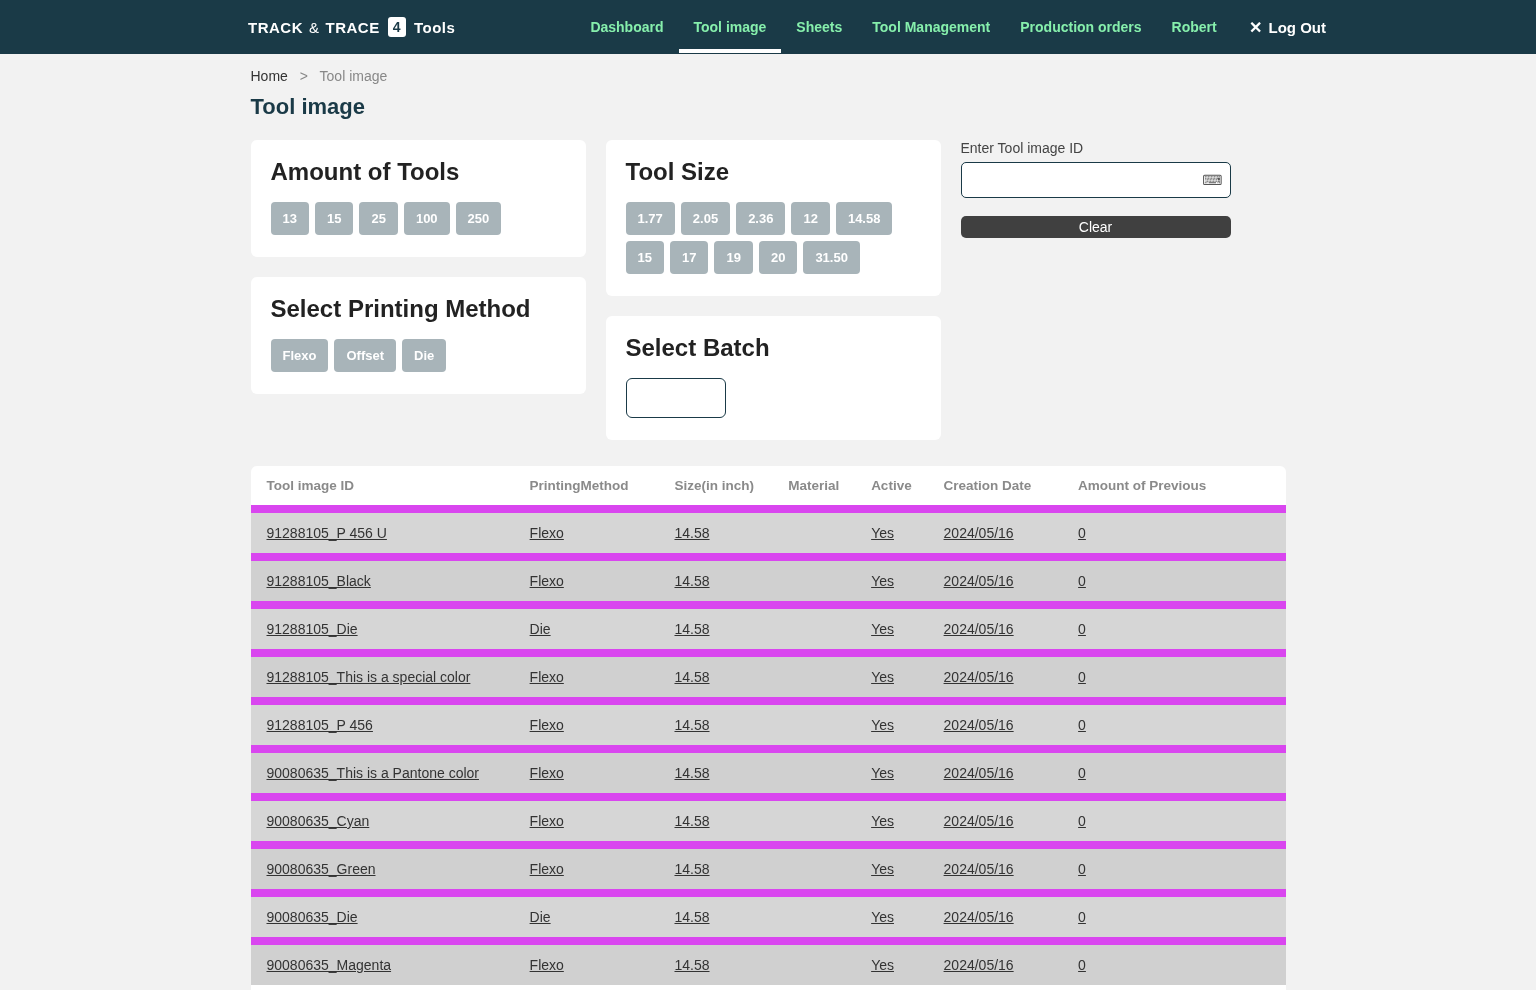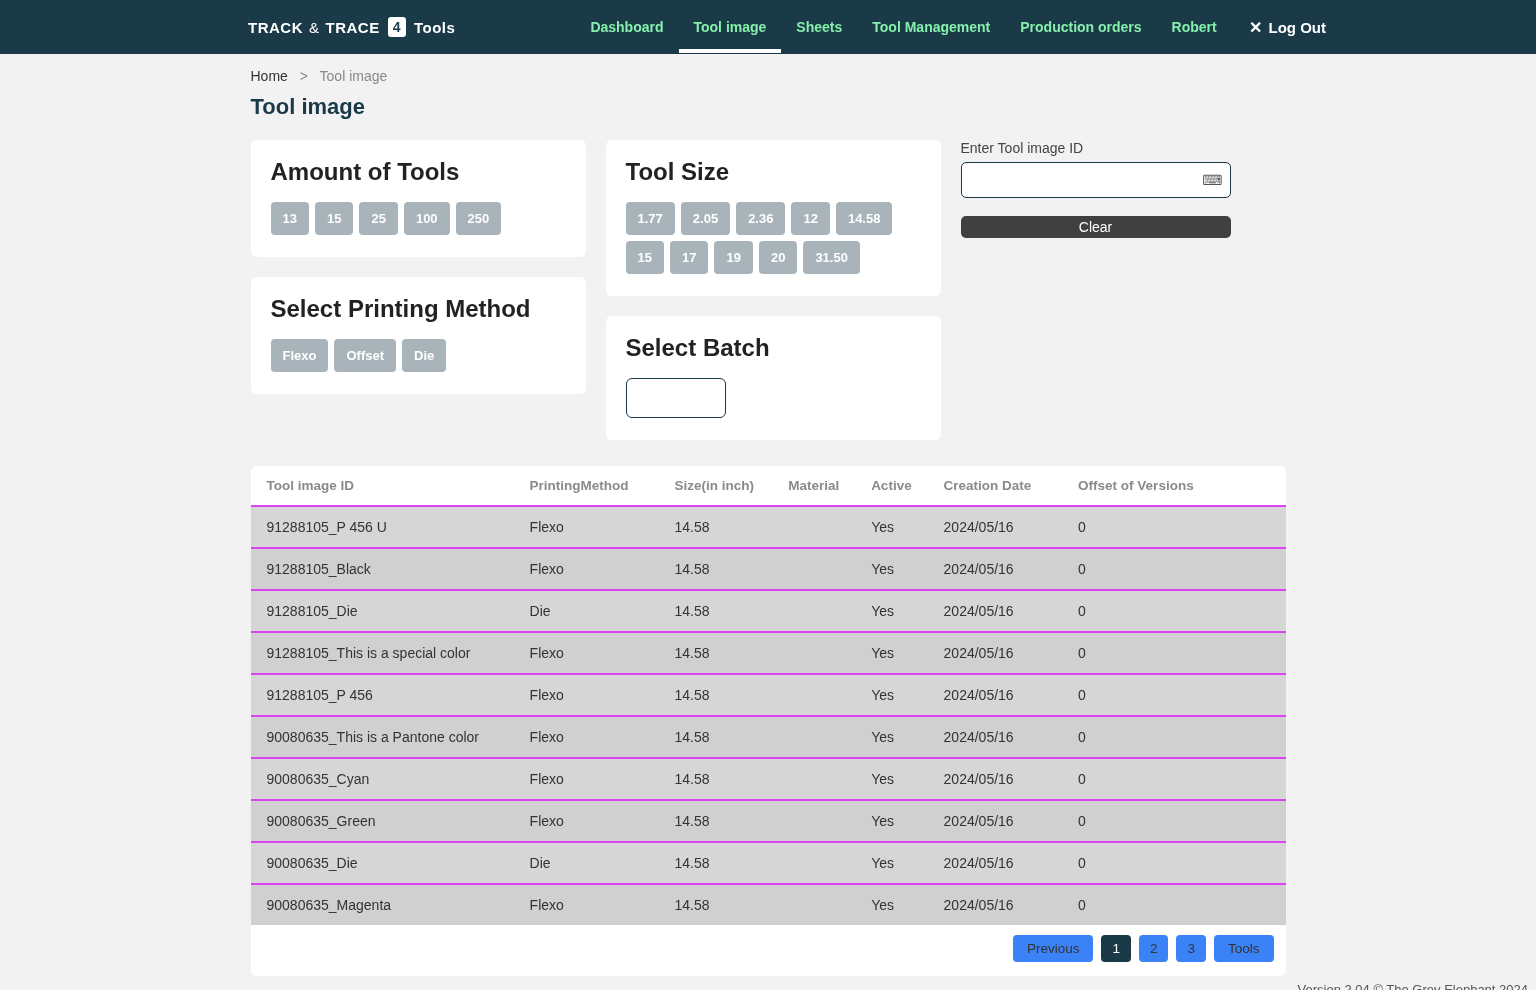--- a/index.html
+++ b/index.html
@@ -164,21 +164,21 @@
     font-size:14px;
     color:#333;
     padding:12px 10px;
     vertical-align: middle;
   }
   tbody td:first-child { padding-left:16px; max-width:160px;}
   tbody tr { background:#d6d6d6; }
   tbody tr:nth-child(odd){ background:#d6d6d6;}
   tbody tr:nth-child(even){ background:#d0d0d0;}
   tbody tr + tr td { }
-  tbody tr { border-top: 2px solid #d946ef; }
+  tbody tr { border-top: 8px solid #d946ef; text-decoration: underline; }
 
   .pagination {
     display:flex;
     justify-content:flex-end;
     gap:8px;
     padding:10px 12px 14px;
     background:#fff;
   }
   .page-btn {
     background:#3b82f6;
@@ -296,21 +296,21 @@
           <col style="width:21%">
       </colgroup>
       <thead>
         <tr>
           <th>Tool image ID</th>
           <th>PrintingMethod</th>
           <th>Size(in inch)</th>
           <th>Material</th>
           <th>Active</th>
           <th>Creation Date</th>
-          <th>Offset of Versions</th>
+          <th>Amount of Previous</th>
         </tr>
       </thead>
       <tbody id="tbody">
           <tr>
             <td>91288105_P 456 U</td>
             <td>Flexo</td>
             <td>14.58</td>
             <td></td>
             <td>Yes</td>
             <td>2024/05/16</td>

